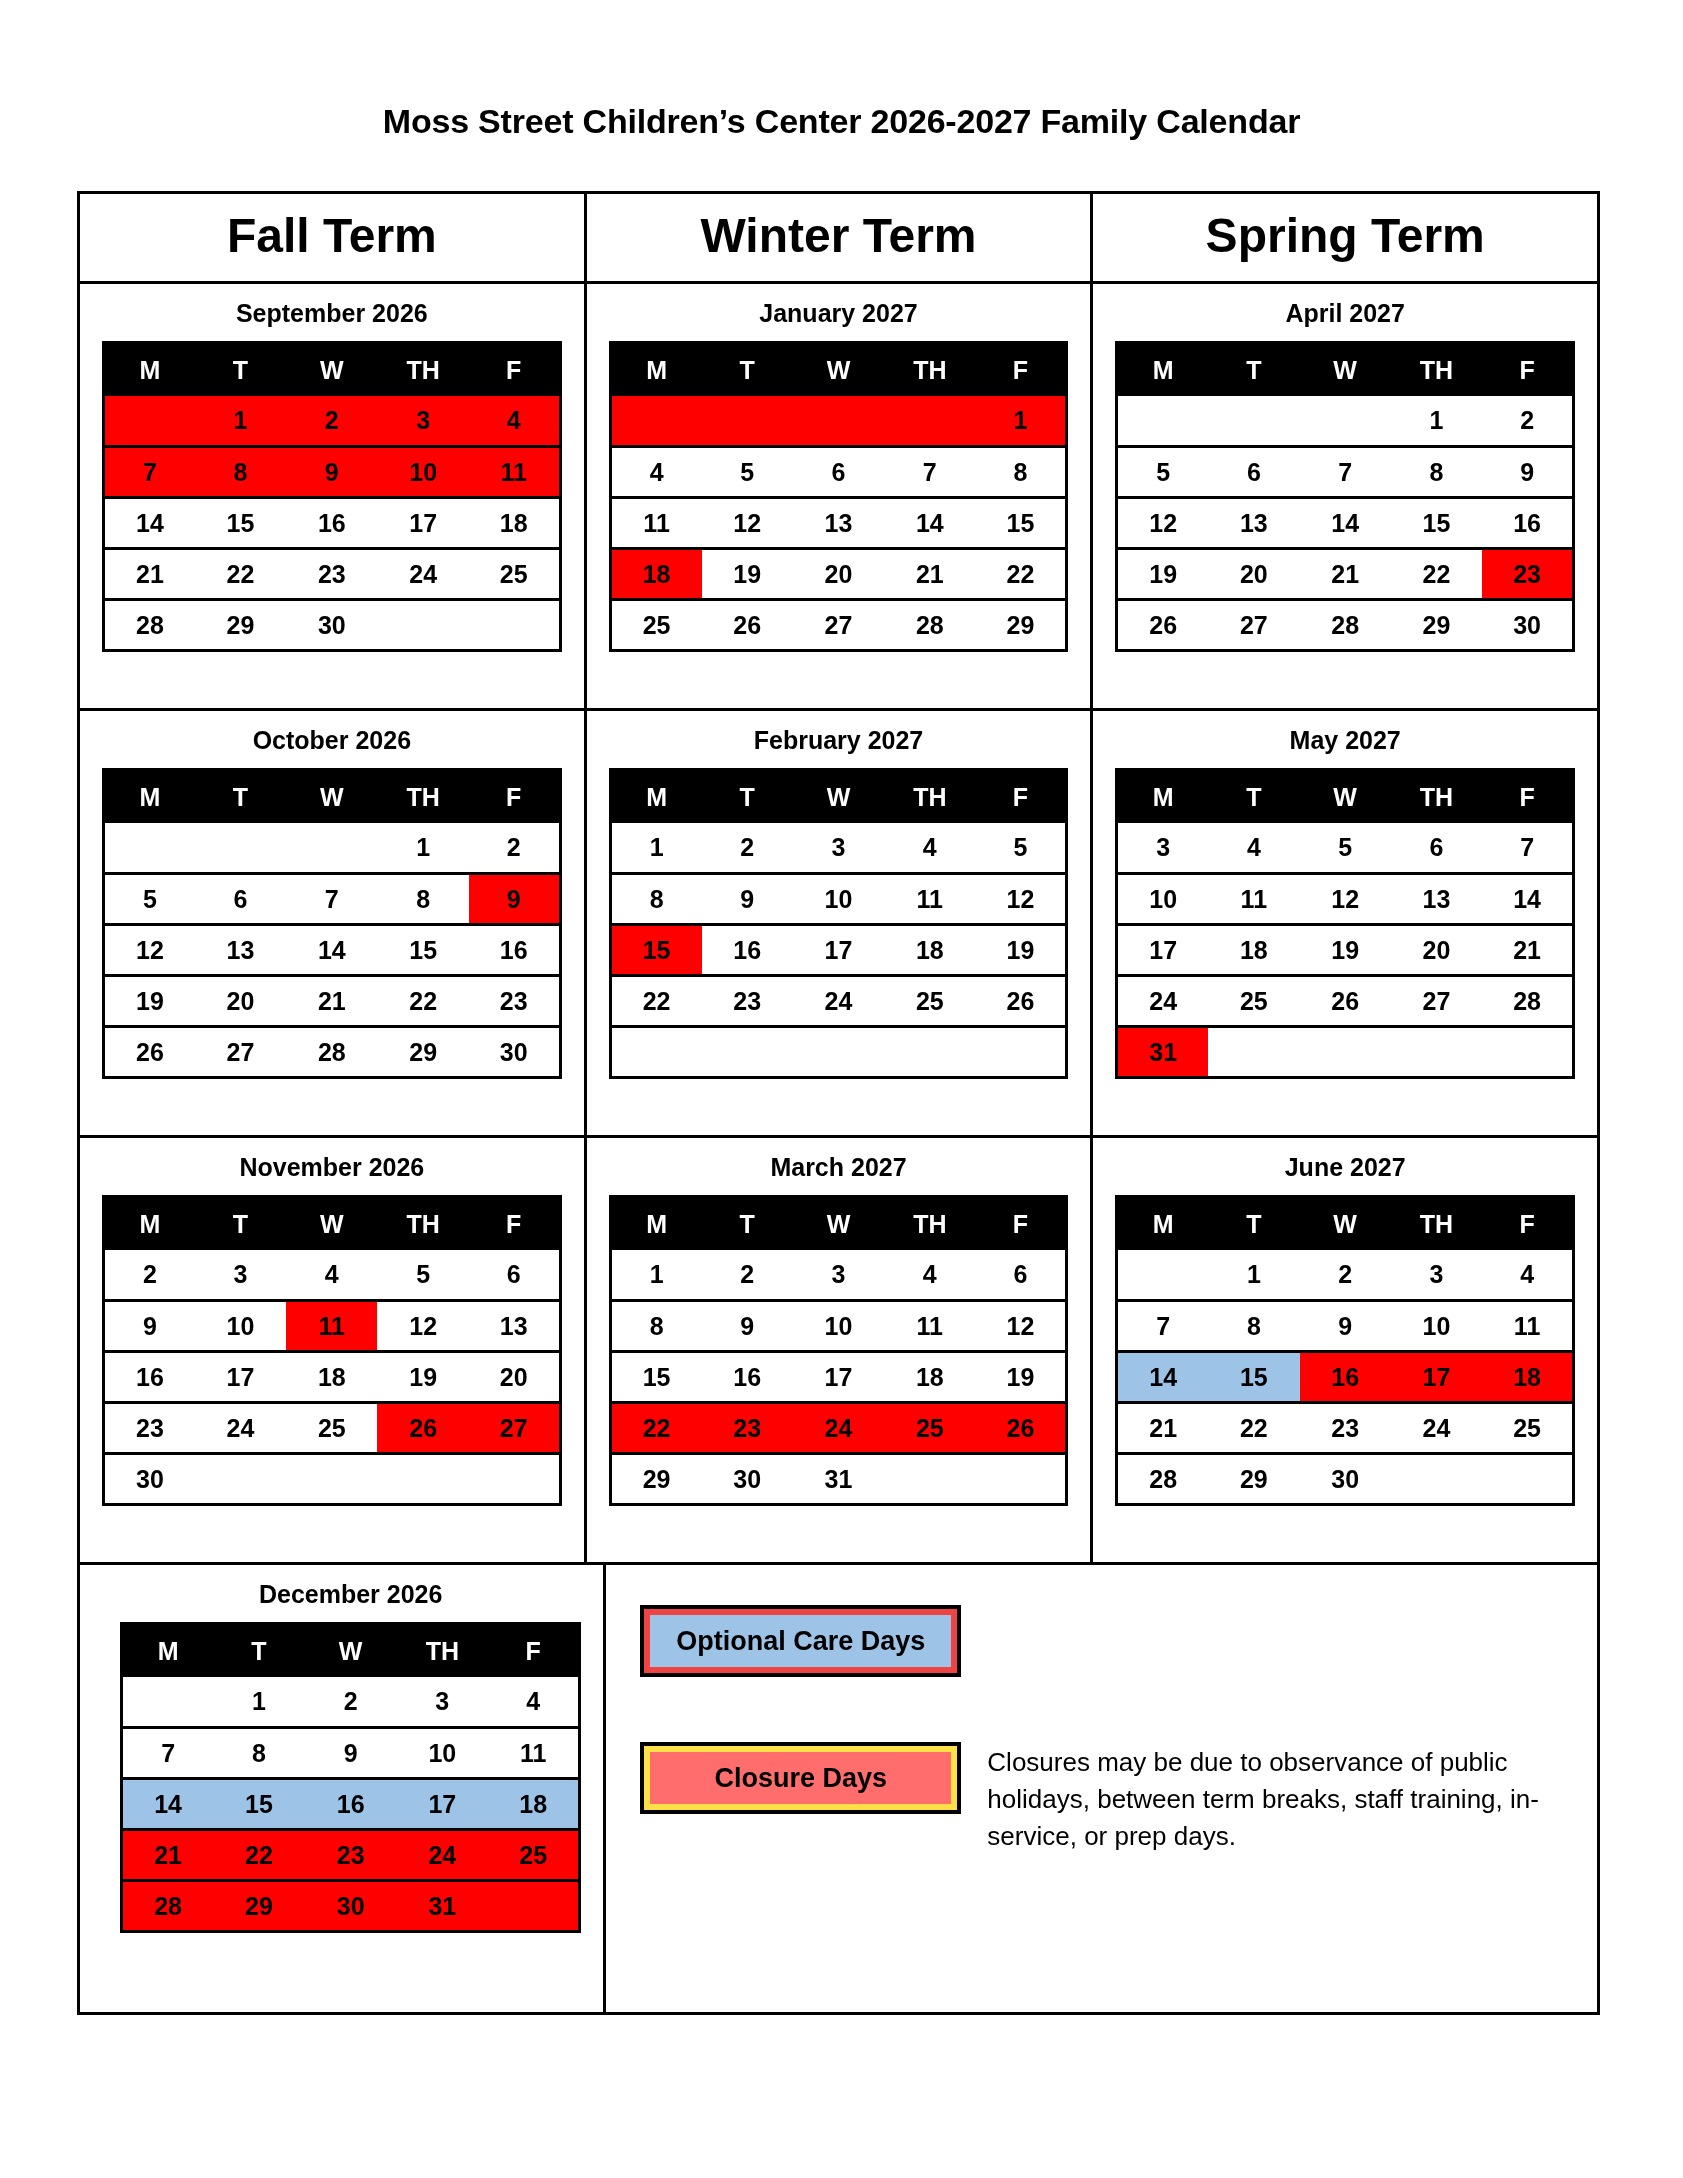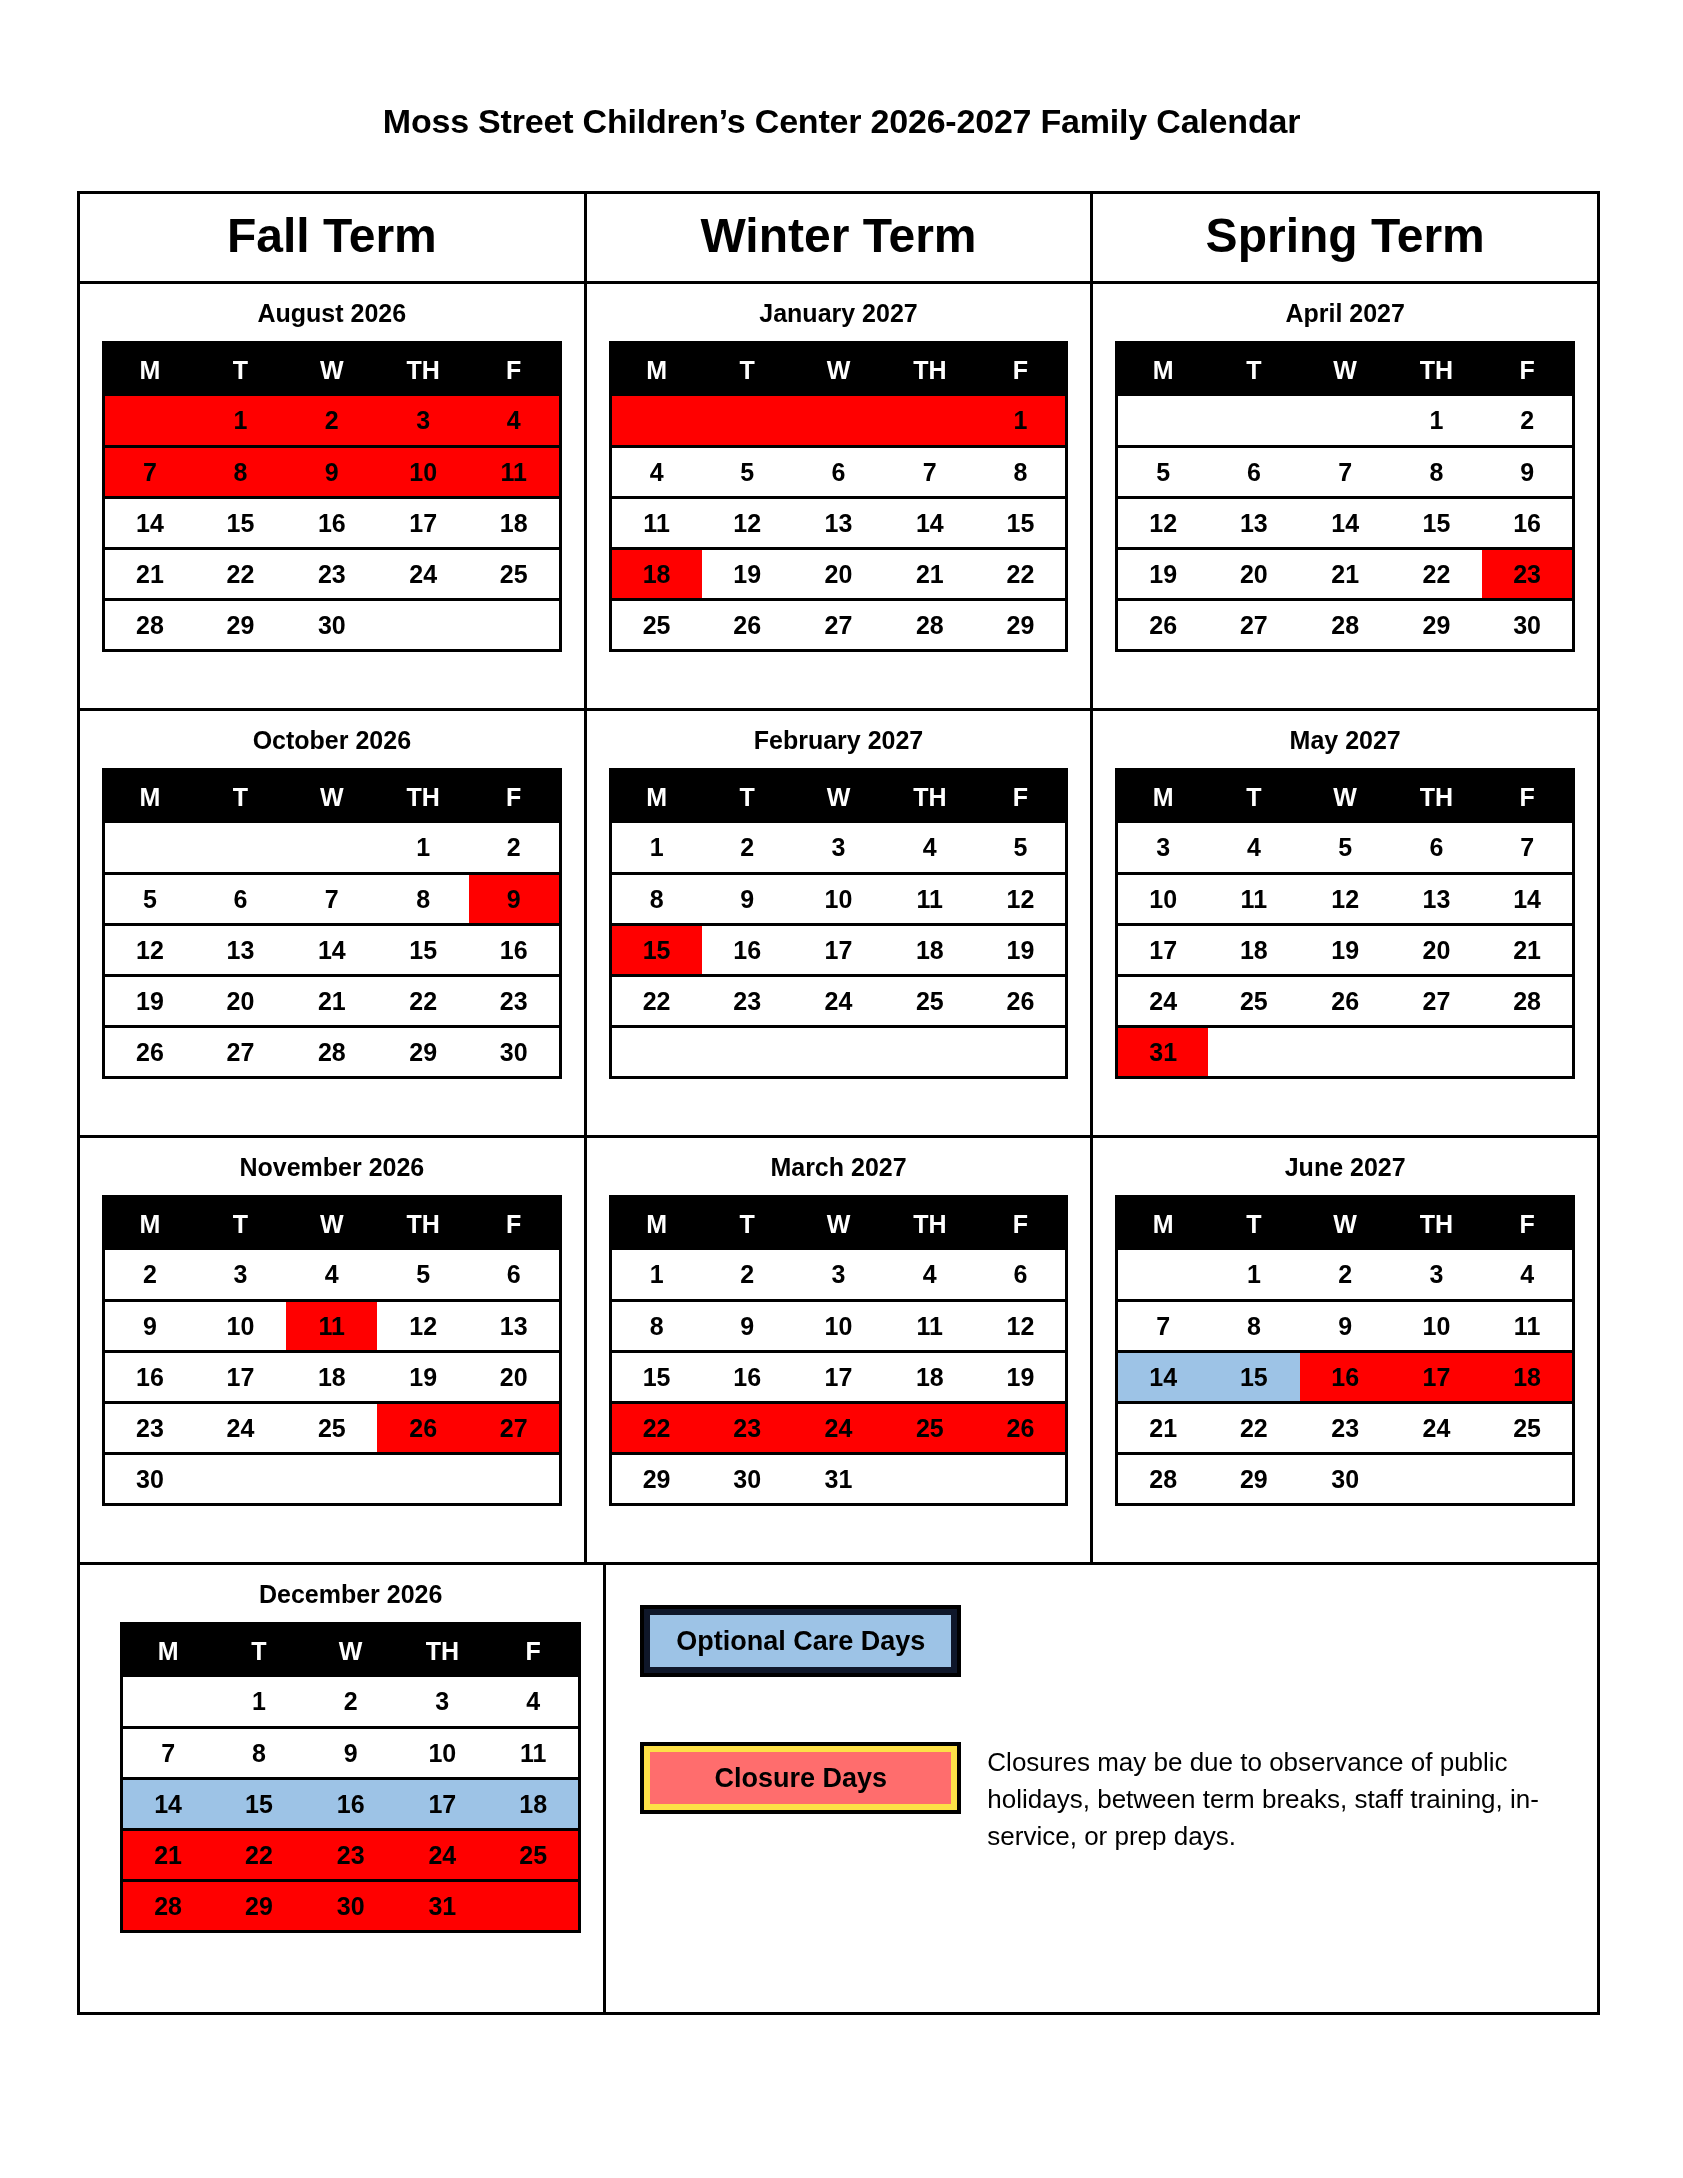--- a/index.html
+++ b/index.html
@@ -144,21 +144,21 @@
   .legend-badge .inner {
     width: 100%;
     text-align: center;
     font-size: 27px;
     font-weight: bold;
     color: #000000;
     padding: 12px 4px;
     line-height: 1.05;
     white-space: nowrap;
   }
-  .badge-optional { background: #0f172a; }
+  .badge-optional { background: #ef4444; }
   .badge-optional .inner { background: #9DC3E6; }
   .badge-closure { background: #fde047; }
   .badge-closure .inner { background: #FF6D6D; }
 
   .legend-desc {
     flex: 1 1 auto;
     font-size: 26px;
     line-height: 1.42;
     padding-left: 26px;
     padding-top: 10px;
@@ -176,21 +176,21 @@
   <div class="frame">
 
     <div class="term-header-row">
       <div class="term-header">Fall Term</div>
       <div class="term-header">Winter Term</div>
       <div class="term-header">Spring Term</div>
     </div>
 
     <div class="month-row">
       <div class="cell">
-        <div class="month-title">August 2026</div>
+        <div class="month-title">September 2026</div>
         <div>
             <table class="mcal">
               <thead>
                 <tr>
                   <th>M</th>
                   <th>T</th>
                   <th>W</th>
                   <th>TH</th>
                   <th>F</th>
                 </tr>

